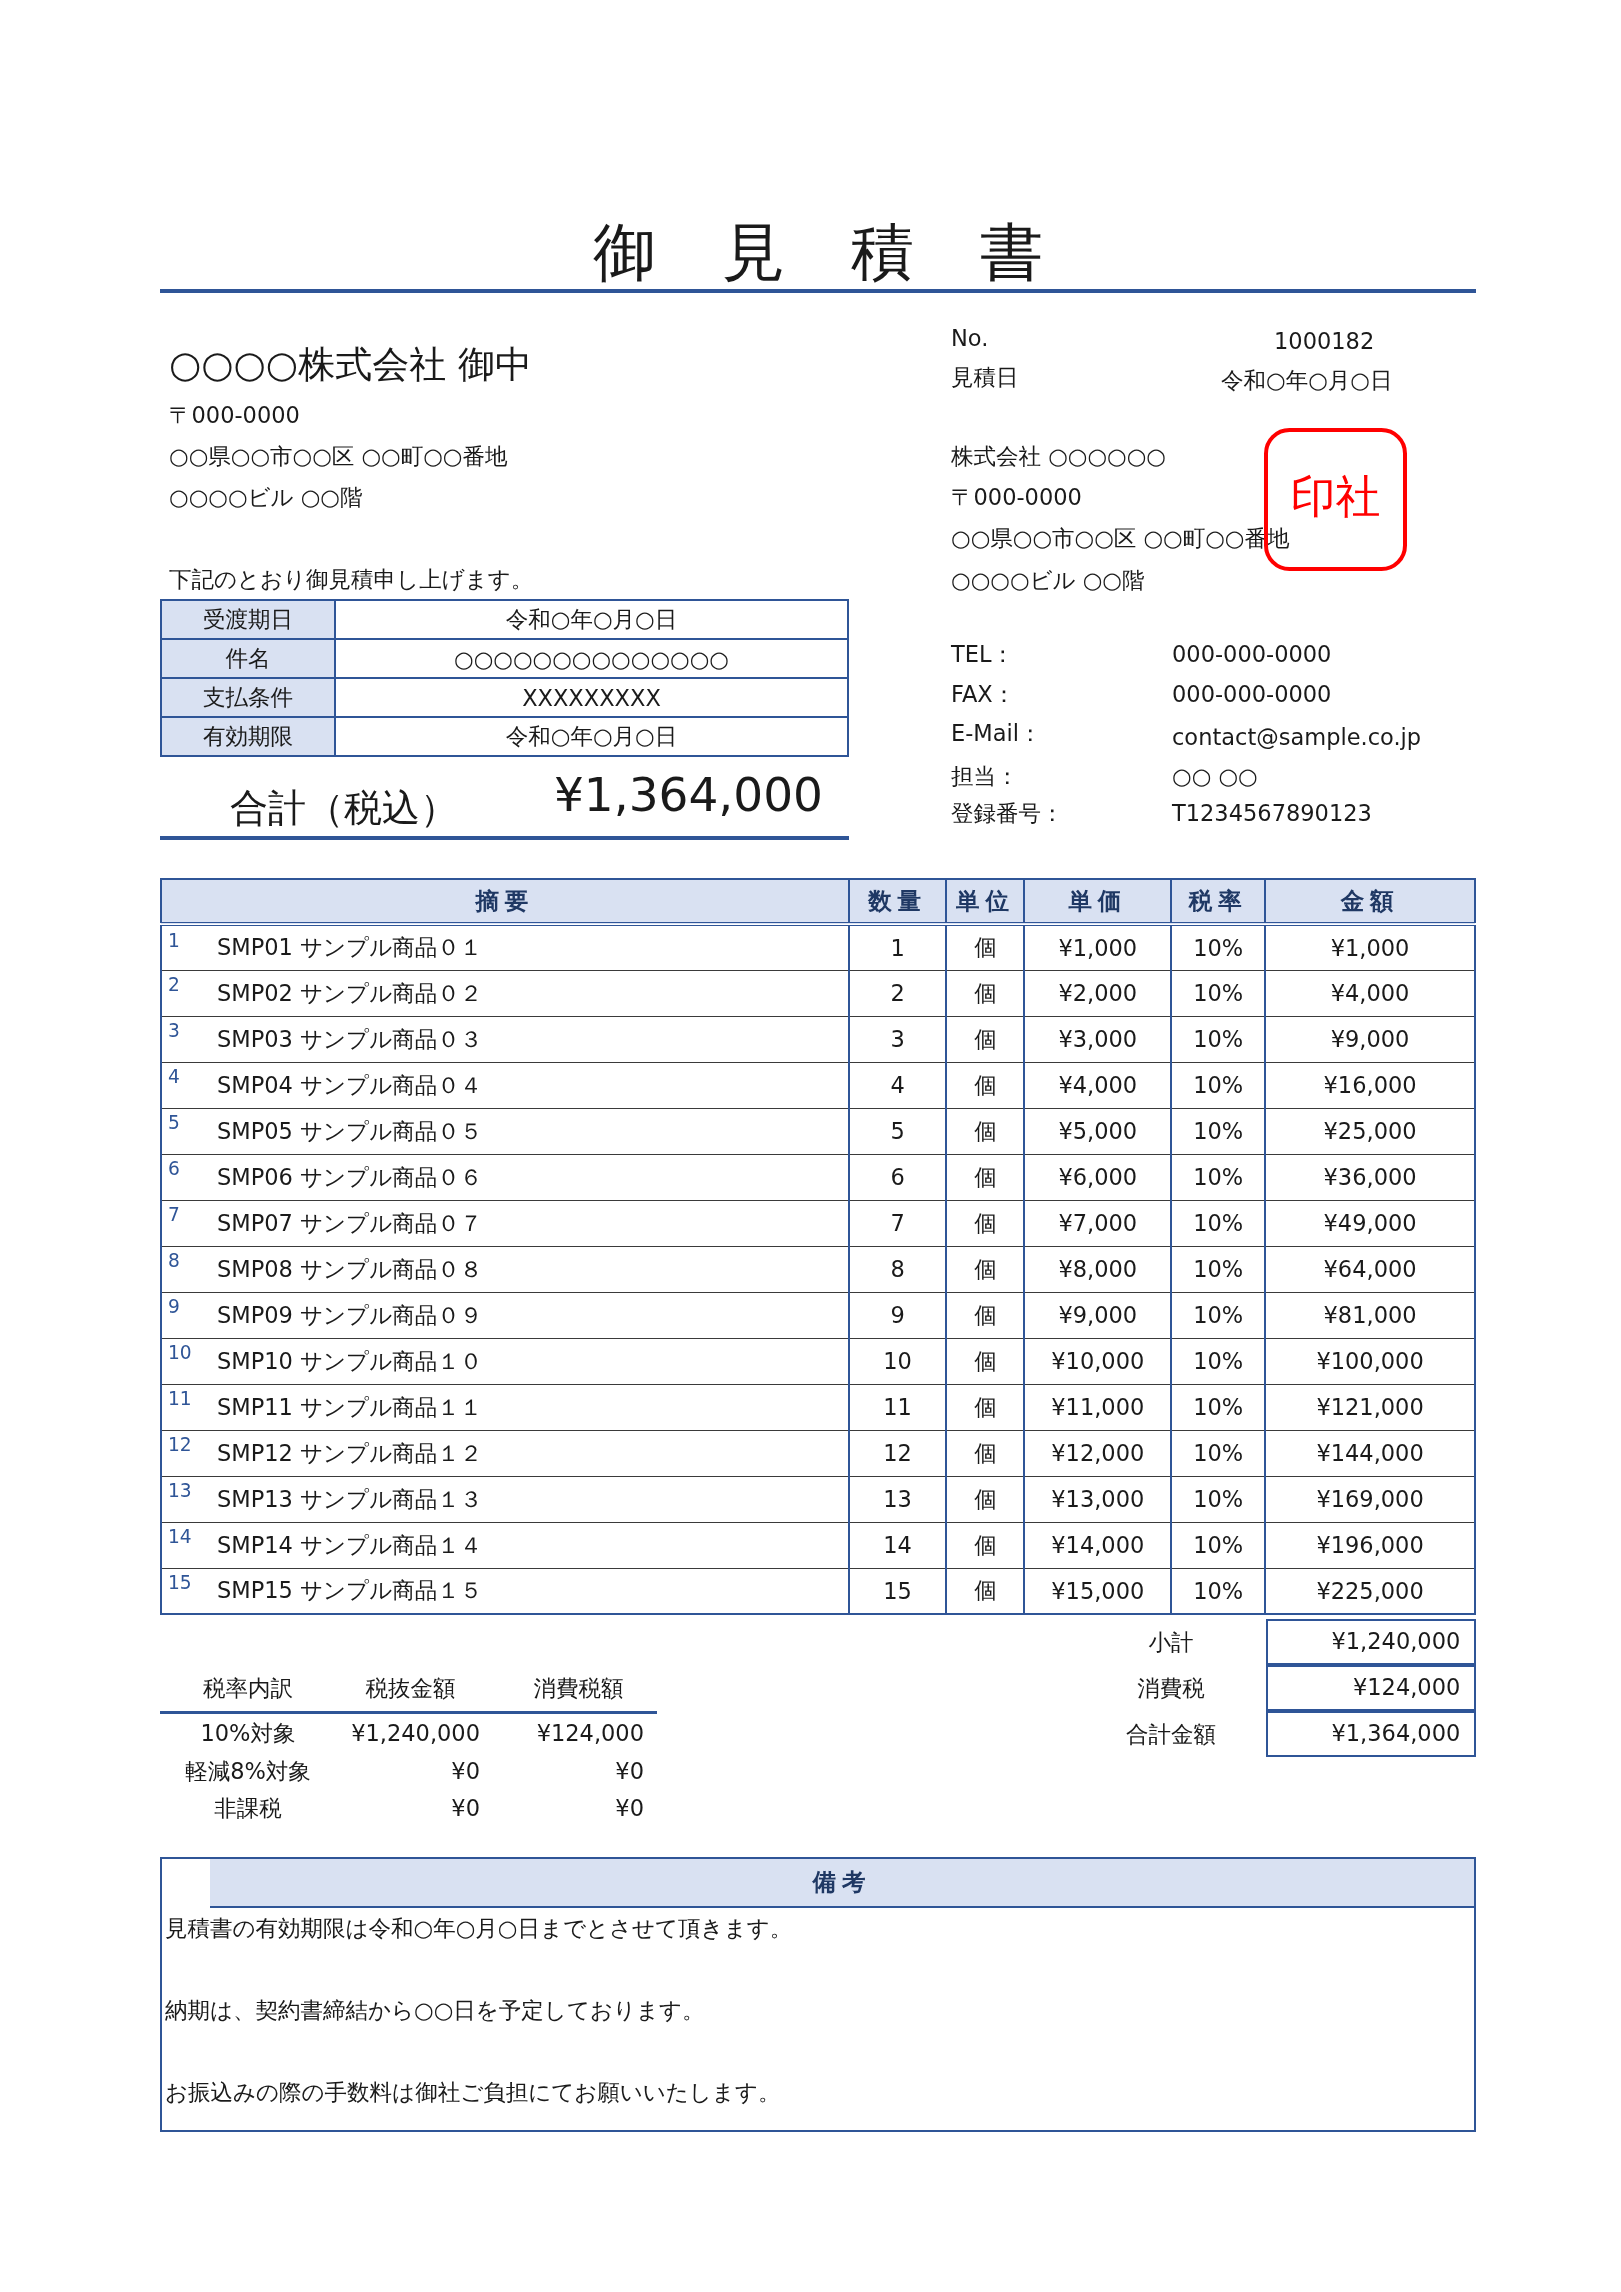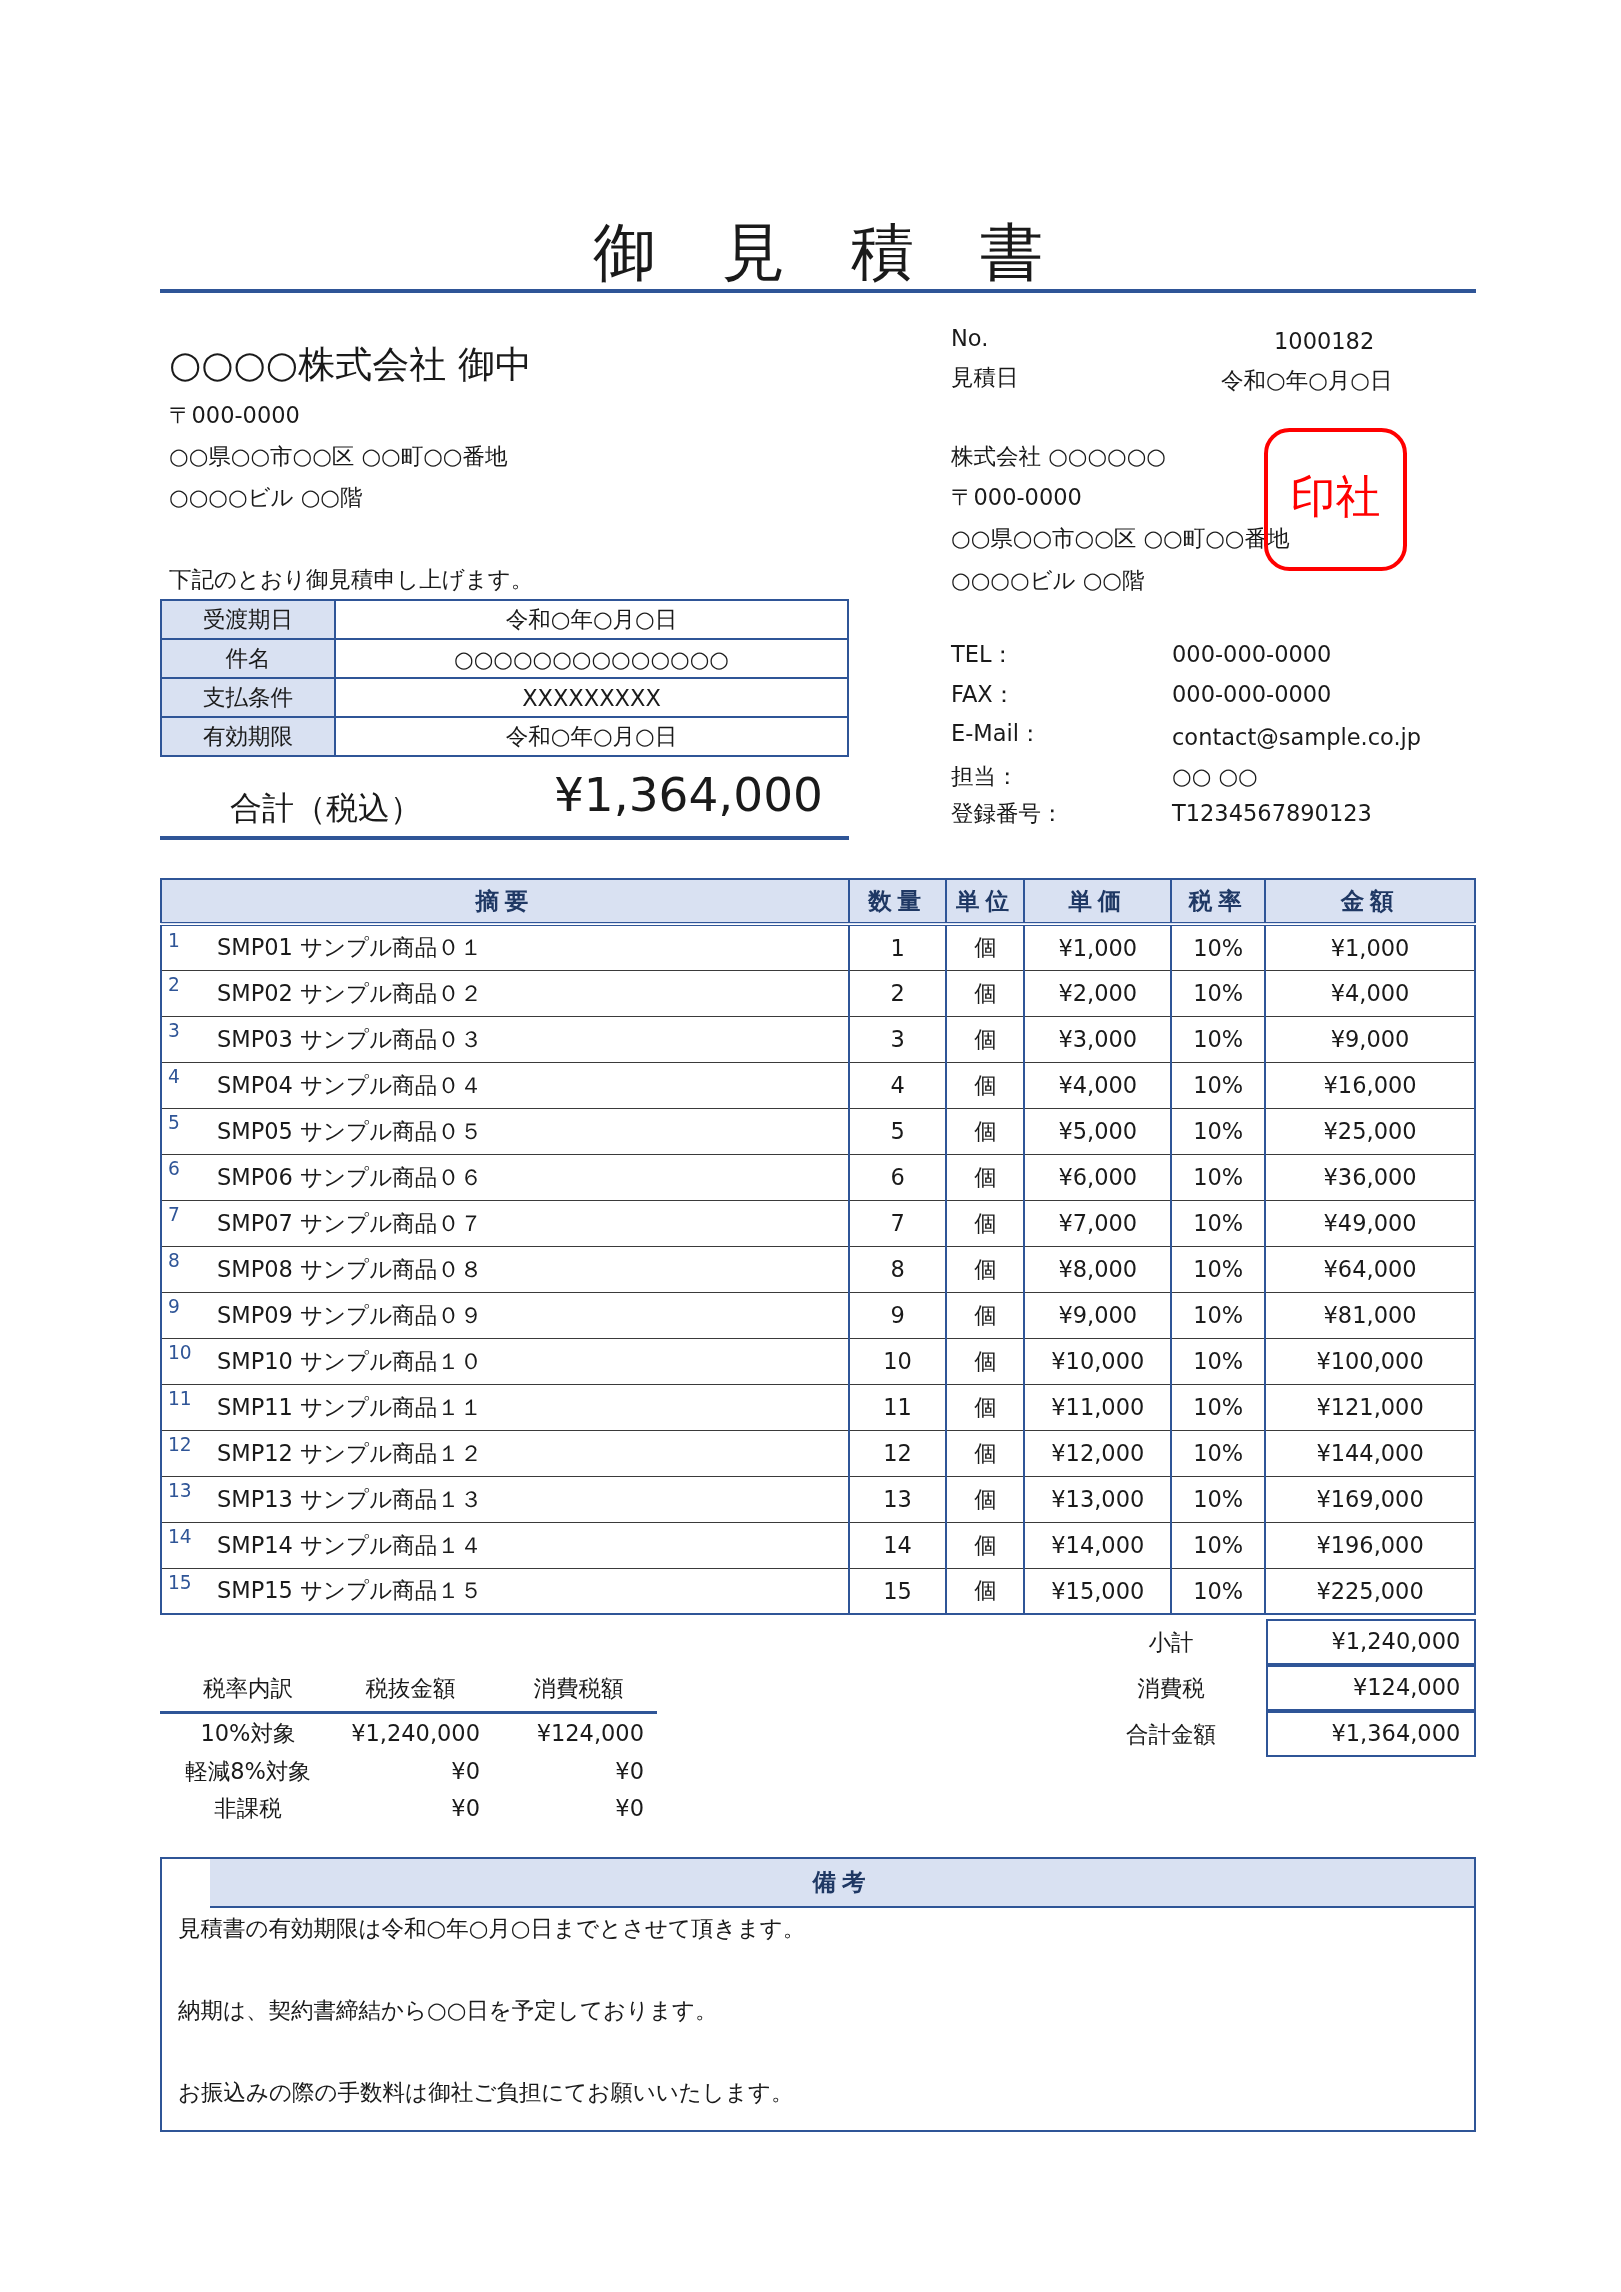--- a/index.html
+++ b/index.html
@@ -19,42 +19,42 @@
     .stamp { left: 1264px; top: 428px; width: 143px; height: 143px; border: 4.9px solid #ff0000; border-radius: 25.5px; color: #ff0000; font-size: 45px; text-align: center; line-height: 133px; }
     .stamp span { display: inline-block; transform: translateY(-2px); }
 
     .lead { left: 169px; top: 564px; font-size: 22.5px; line-height: 31px; }
 
     table { border-collapse: collapse; }
     .info-table { left: 160px; top: 599px; width: 689px; border: 2.9px solid #2f5597; }
     .info-table td { height: 39px; border: 2px solid #2f5597; font-size: 22.5px; text-align: center; padding: 0; }
     .info-table td.lbl { width: 174px; background: #d9e1f2; }
 
-    .total-label { left: 230px; top: 789px; font-size: 32px; line-height: 39px; }
+    .total-label { left: 230px; top: 789px; font-size: 38px; line-height: 39px; }
     .total-value { left: 549px; width: 274px; top: 765px; font-size: 47px; line-height: 59px; text-align: right; }
     .total-rule { left: 160px; width: 689px; top: 836px; height: 3.9px; background: #2f5597; }
 
     .items { left: 160px; top: 878px; width: 1316px; border: 2.9px solid #2f5597; padding-left: 33px; }
     .items th { height: 45px; background: #d9e1f2; color: #1f3864; font-size: 23.5px; font-weight: bold; border: 2px solid #2f5597; border-bottom: 4.9px double #2f5597; letter-spacing: 5.9px; }
     .items td { height: 46px; font-size: 22.5px; border-left: 2px solid #2f5597; border-right: 2px solid #2f5597; border-bottom: 1px solid #3a3a3a; padding: 0 13.7px; }
     .items td.c { text-align: center; padding: 0; }
     .items td.r { text-align: center; }
     .items td.desc { position: relative; padding-left: 55px; }
     .items td.desc .no { position: absolute; left: 5.9px; top: 3.9px; font-size: 18.6px; color: #2f5597; }
 
     .sum-label { left: 1078px; width: 186px; font-size: 22.5px; text-align: center; line-height: 46px; height: 46px; }
     .sum-box { left: 1266px; width: 210px; height: 46px; border: 2.9px solid #2f5597; font-size: 22.5px; text-align: right; padding-right: 13.7px; line-height: 40px; }
 
     .tax-head { top: 1671px; font-size: 22.5px; line-height: 35px; text-align: center; }
     .tax-rule { left: 160px; width: 497px; top: 1711px; height: 2.9px; background: #2f5597; }
     .tax-cell { font-size: 22.5px; line-height: 37px; }
 
     .remarks { left: 160px; top: 1857px; width: 1316px; height: 275px; border: 2.9px solid #2f5597; }
     .remarks-head { height: 49px; background: #d9e1f2; border-bottom: 2.9px solid #2f5597; text-align: center; color: #1f3864; font-weight: bold; font-size: 23.5px; line-height: 46px; letter-spacing: 5.9px; margin-left: 48px; }
-    .remarks-line { padding-left: 16px; font-size: 22.5px; line-height: 41px; }
+    .remarks-line { padding-left: 3px; font-size: 22.5px; line-height: 41px; }
     .remarks-gap { height: 41px; }
   </style>
 </head>
 <body>
 
 <div class="abs title">
   <span>御</span><span>見</span><span>積</span><span>書</span>
 </div>
 <div class="abs title-rule"></div>
 

